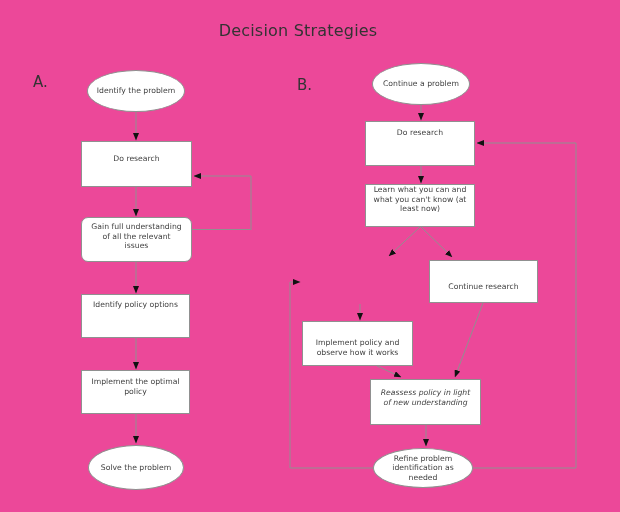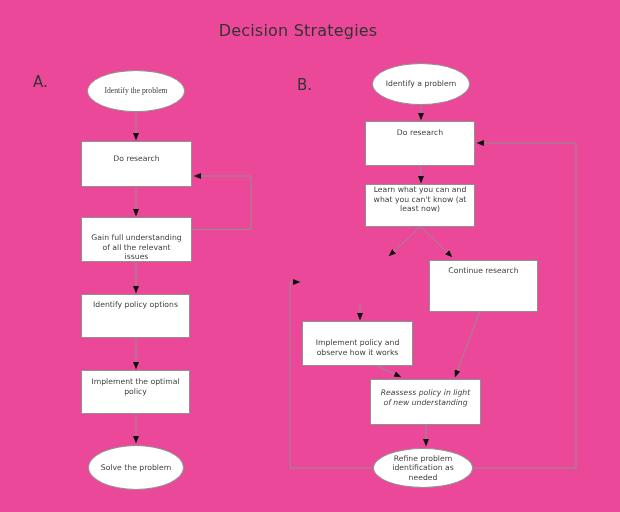--- a/index.html
+++ b/index.html
@@ -88,36 +88,36 @@
     <path class="conn" marker-end="url(#arrow)" d="M420,227 L389,256"></path>
     <path class="conn" marker-end="url(#arrow)" d="M421,227 L452,257"></path>
     <path class="conn" marker-end="url(#arrow)" d="M360,304 L360,320"></path>
     <path class="conn" marker-end="url(#arrow)" d="M377,366 L401,377"></path>
     <path class="conn" marker-end="url(#arrow)" d="M483,303 L455,377"></path>
     <path class="conn" marker-end="url(#arrow)" d="M426,425 L426,446"></path>
     <path class="conn" marker-end="url(#arrow)" d="M373,468 L290,468 L290,282 L300,282"></path>
     <path class="conn" marker-end="url(#arrow)" d="M473,468 L576,468 L576,143 L477,143"></path>
   </svg>
 
-  <div class="node ellipse" style="left:87px; top:70px; width:98px; height:42px;font-family:Liberation Serif, serif;">Identify the problem</div>
+  <div class="node ellipse" style="left:87px; top:70px; width:98px; height:42px;">Identify the problem</div>
   <div class="node rect" style="left:81px; top:141px; width:111px; height:46px; padding-top:12px;">Do research</div>
-  <div class="node rect" style="left:81px; top:217px; width:111px; height:45px; padding-top:15px;">Gain full understanding
+  <div class="node rect" style="left:81px; top:217px; width:111px; height:45px; padding-top:4px;border-radius:7px;">Gain full understanding
 of all the relevant
 issues</div>
   <div class="node rect" style="left:81px; top:294px; width:109px; height:44px; padding-top:5px;">Identify policy options</div>
   <div class="node rect" style="left:81px; top:370px; width:109px; height:44px; padding-top:6px;">Implement the optimal
 policy</div>
   <div class="node ellipse" style="left:88px; top:445px; width:96px; height:45px;">Solve the problem</div>
 
-  <div class="node ellipse" style="left:372px; top:63px; width:98px; height:42px;">Identify a problem</div>
+  <div class="node ellipse" style="left:372px; top:63px; width:98px; height:42px;">Continue a problem</div>
   <div class="node rect" style="left:365px; top:121px; width:110px; height:45px; padding-top:6px;">Do research</div>
   <div class="node rect" style="left:365px; top:184px; width:110px; height:43px; ">Learn what you can and
 what you can't know (at
 least now)</div>
-  <div class="node rect" style="left:429px; top:260px; width:109px; height:52px; padding-top:5px;">Continue research</div>
+  <div class="node rect" style="left:429px; top:260px; width:109px; height:43px; padding-top:21px;">Continue research</div>
   <div class="node rect" style="left:302px; top:321px; width:111px; height:45px; padding-top:16px;">Implement policy and
 observe how it works</div>
   <div class="node rect" style="left:370px; top:379px; width:111px; height:46px; padding-top:8px;font-style:italic;">Reassess policy in light
 of new understanding</div>
   <div class="node ellipse" style="left:373px; top:448px; width:100px; height:40px;">Refine problem
 identification as
 needed</div>
 
 </div>
 

